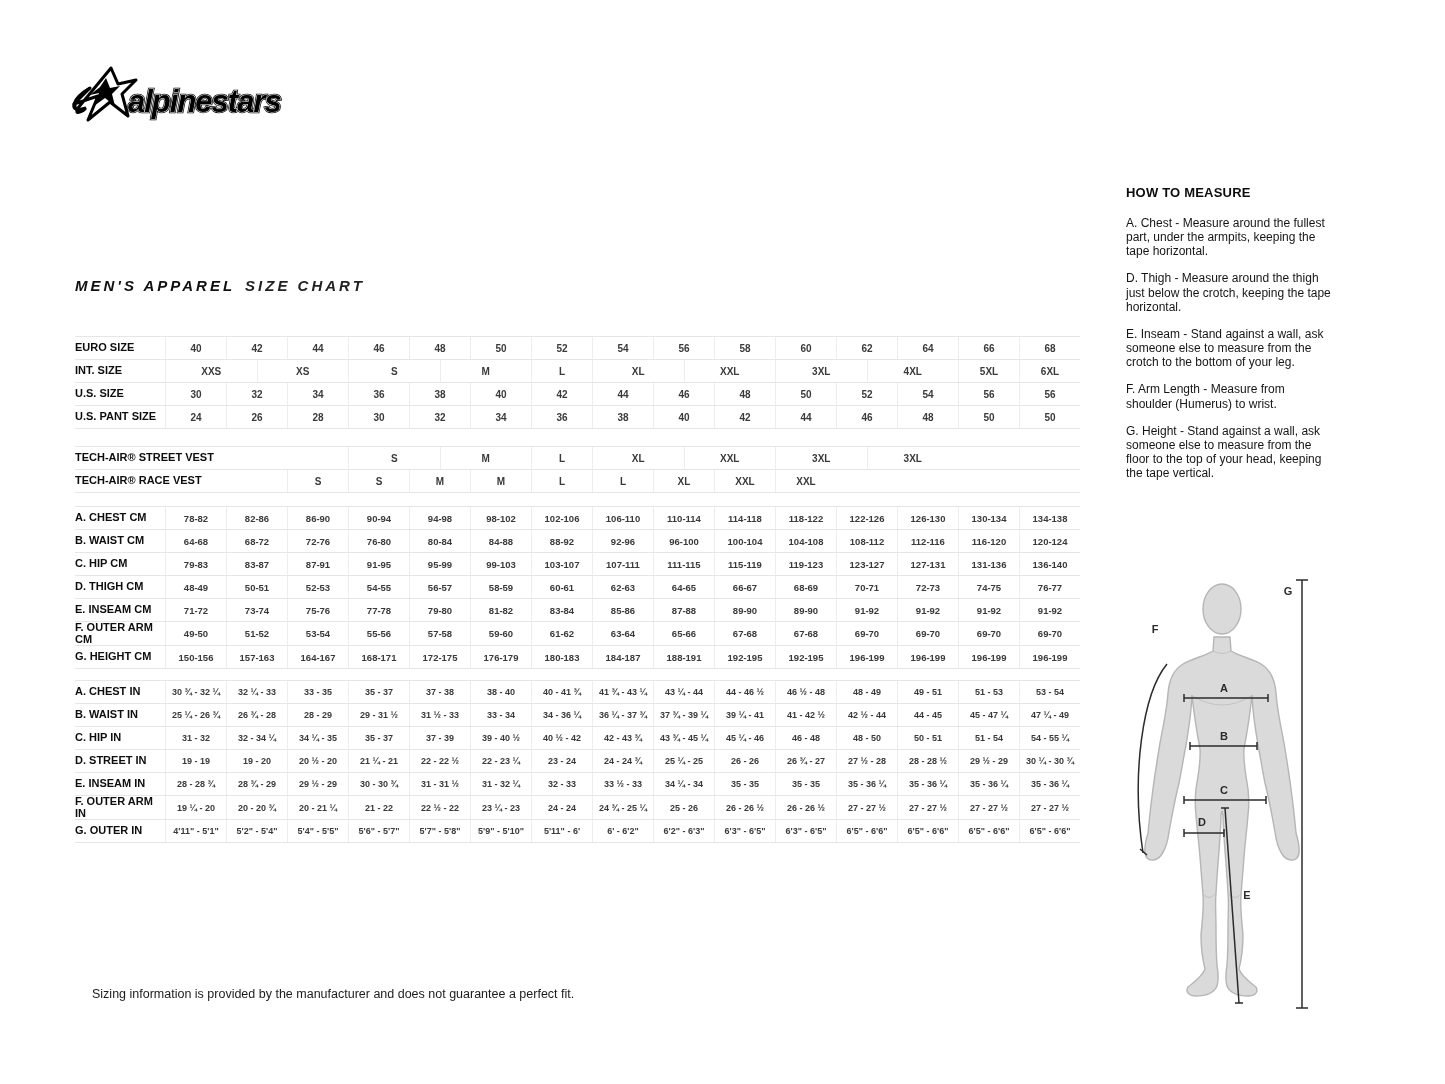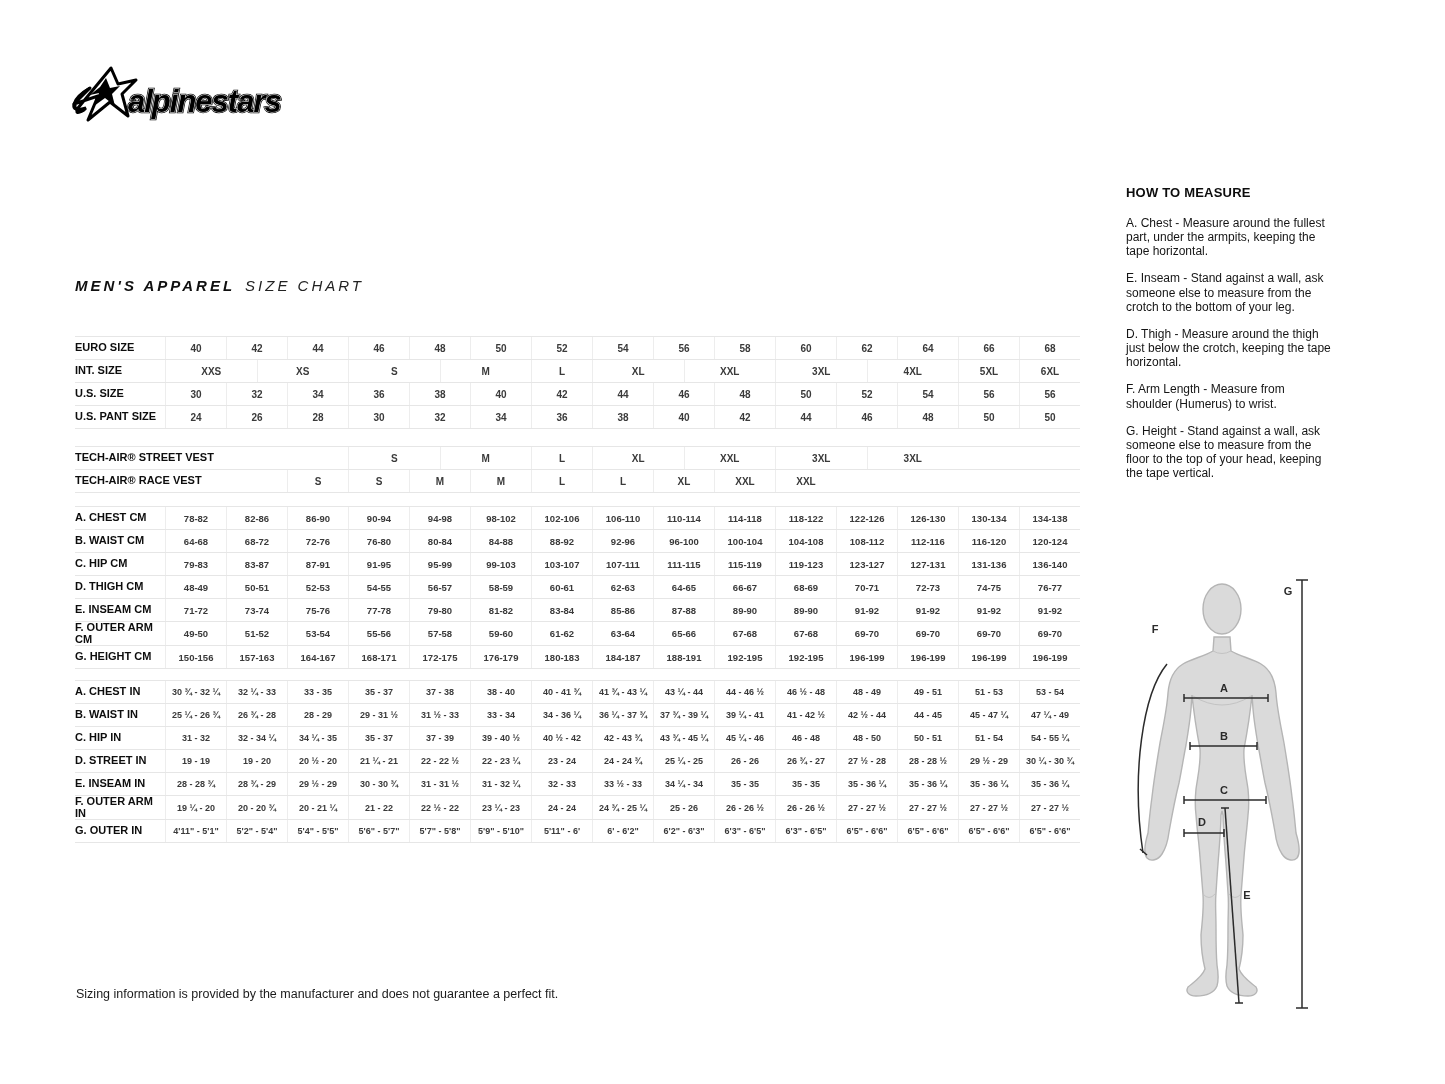--- a/index.html
+++ b/index.html
@@ -4,21 +4,21 @@
 <style>
   html,body{margin:0;padding:0;background:#fff;}
   .page{position:relative;width:1445px;height:1084px;background:#ffffff;overflow:hidden;
         font-family:"Liberation Sans",sans-serif;color:#1d1d1d;}
   
   .logo{position:absolute;left:70px;top:64px;width:265px;height:76px;}
   
   .title{position:absolute;left:75px;top:277px;font-style:italic;font-size:15px;
          letter-spacing:3px;white-space:nowrap;color:#101010;}
   .title .t-bold{font-weight:bold;}
-  .title .t-light{font-weight:normal;margin-left:10px;color:#222;text-align:right;}
+  .title .t-light{font-weight:bold;margin-left:10px;color:#222;text-align:right;}
   
   .table{position:absolute;left:75px;top:336px;width:1005px;}
   .tblock{border-top:1px solid #e6e6e6;}
   .tb-sizes{margin-bottom:17px;}
   .tb-vest{margin-bottom:13px;}
   .tb-cm{margin-bottom:11px;}
   .trow{display:grid;grid-template-columns:90px repeat(30,1fr);align-items:stretch;
         min-height:22px;border-bottom:1px solid #e6e6e6;}
   .rlabel{display:flex;align-items:center;font-weight:bold;font-size:11px;color:#0d0d0d;
           line-height:1.05;white-space:nowrap;overflow:visible;}
@@ -30,21 +30,21 @@
   .c2{grid-column:span 2;}
   .tb-in .cell{font-size:9px;}
   .tb-cm .cell{font-size:9.5px;}
   
   .measure{position:absolute;left:1126px;top:185px;width:208px;}
   .measure h3{margin:0 0 16px 0;font-size:13px;font-weight:bold;color:#0d0d0d;letter-spacing:.2px;}
   .measure p{margin:0 0 13px 0;font-size:12px;line-height:1.18;color:#151515;}
   
   .figure{position:absolute;left:1125px;top:563px;width:220px;height:455px;}
   
-  .footer{position:absolute;left:76px;top:985px;font-size:12.5px;line-height:1.55;color:#1b1b1b;}
+  .footer{position:absolute;left:92px;top:985px;font-size:12.5px;line-height:1.55;color:#1b1b1b;}
 </style>
 </head>
 <body>
 
 <div class="page">
 
   <svg class="logo" viewBox="0 0 265 76">
     <g>
       <path d="M41 4 L48 20 L66 16 L52 30 L58 52 L40 38 L18 56 L28 32 L4 40 L20 24 Q10 30 6 38 Q2 48 14 46 Q4 52 8 44 Z" fill="#ffffff" stroke="#000000" stroke-width="3" stroke-linejoin="round"></path>
       <path d="M36 14 L40 24 L50 22 L42 30 L45 42 L35 34 L24 42 L29 29 L20 31 L30 23 Z" fill="#000000"></path>
@@ -438,22 +438,22 @@
         </div>
     </div>
 
   </div>
 
   <div class="measure">
     <h3>HOW TO MEASURE</h3>
     <div>
 
     <p>A. Chest - Measure around the fullest part, under the armpits, keeping the tape horizontal.</p>
+        <p>D. Thigh - Measure around the thigh just below the crotch, keeping the tape horizontal.</p>
         <p>E. Inseam - Stand against a wall, ask someone else to measure from the crotch to the bottom of your leg.</p>
-        <p>D. Thigh - Measure around the thigh just below the crotch, keeping the tape horizontal.</p>
         <p>F. Arm Length - Measure from shoulder (Humerus) to wrist.</p>
         <p>G. Height - Stand against a wall, ask someone else to measure from the floor to the top of your head, keeping the tape vertical.</p>
       </div>
   </div>
 
   <svg class="figure" viewBox="0 0 220 455">
     <g fill="#dadada" stroke="#b5b5b5" stroke-width="1.4">
       <ellipse cx="97" cy="46" rx="19" ry="25"></ellipse>
       <path d="M 89 74 L 88 88
         C 80 93 66 96 58 101 C 48 107 44 118 43 130 C 42 146 38 164 35 180

